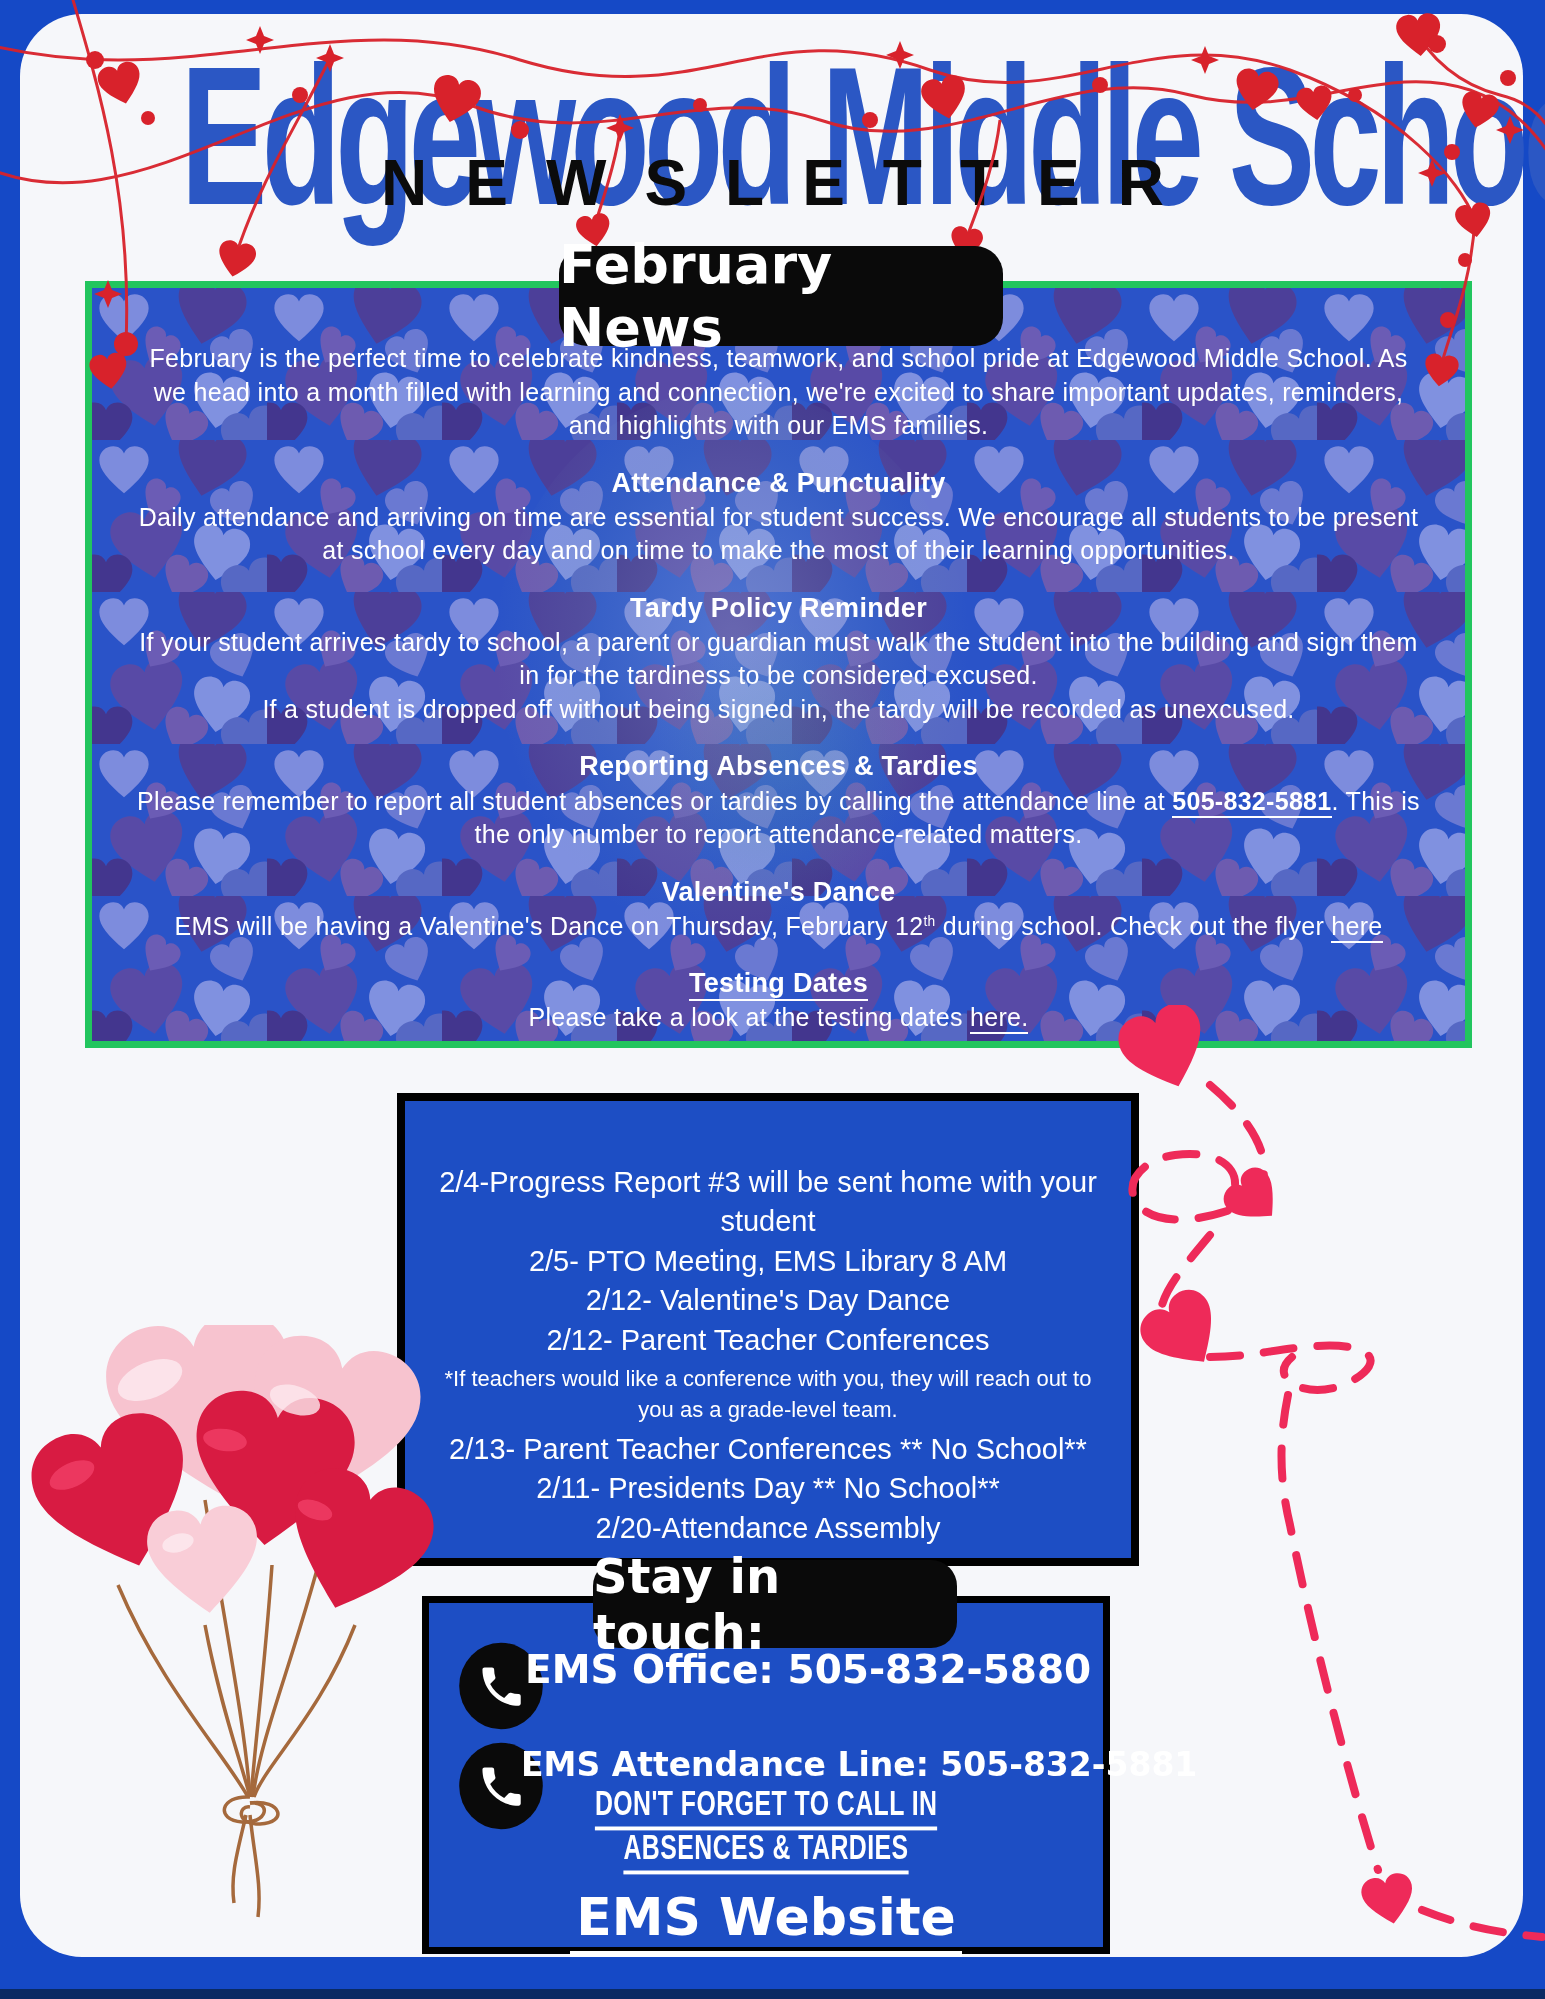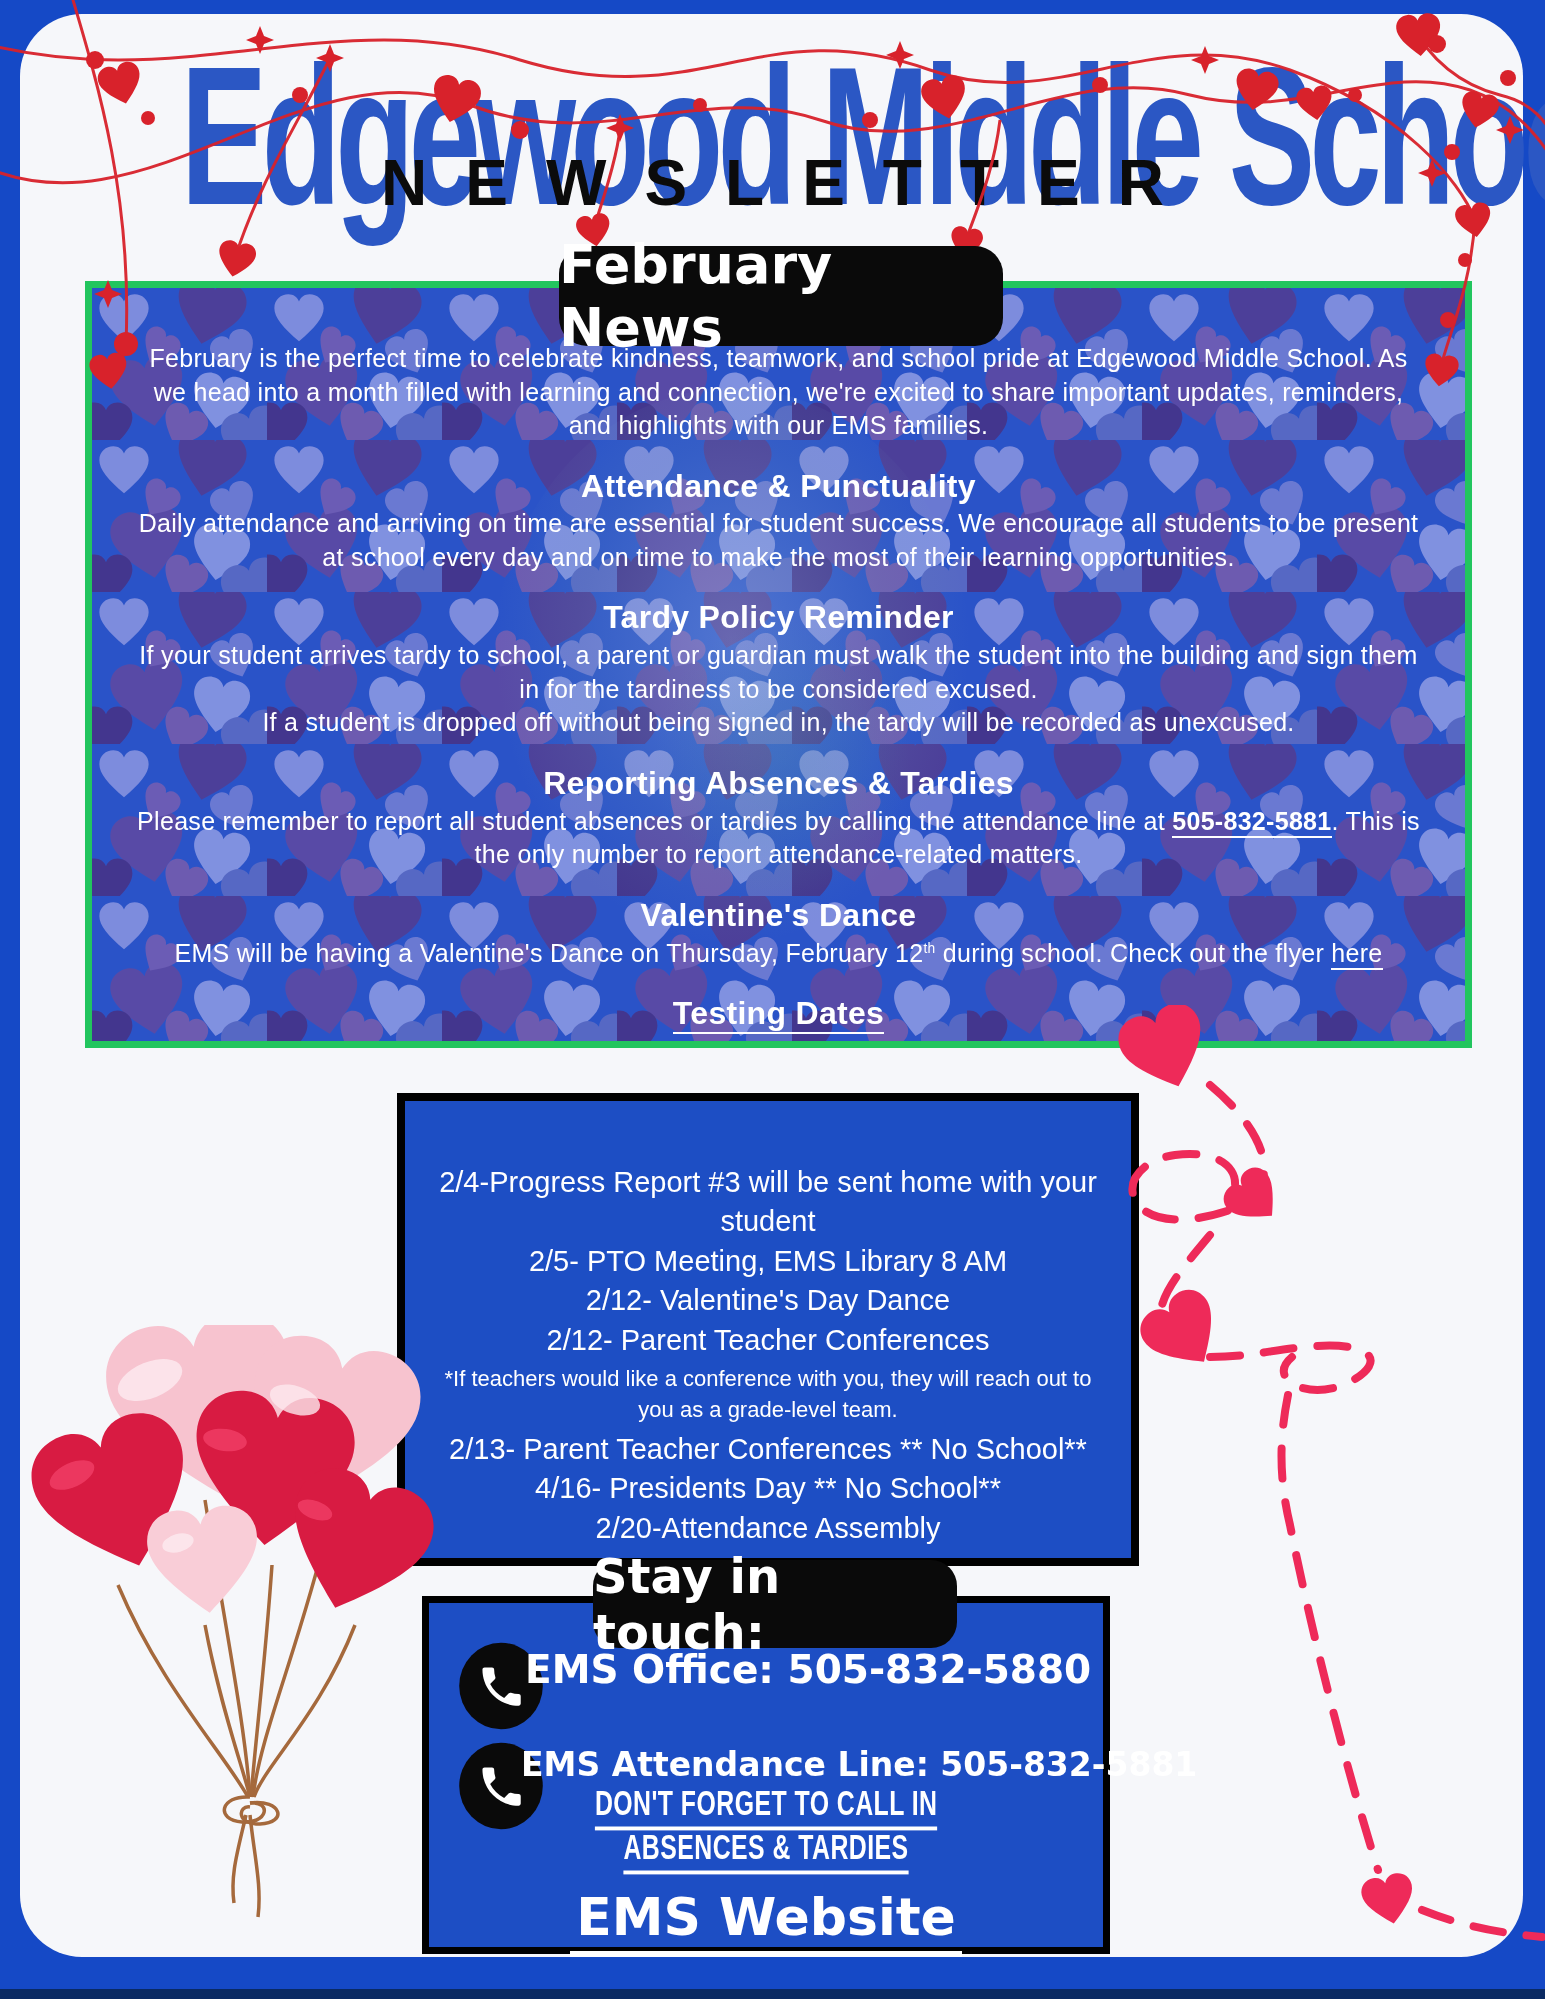--- a/index.html
+++ b/index.html
@@ -29,21 +29,21 @@
             background:#c2410c;z-index:3;overflow:hidden;}
   .news-box svg.pat{position:absolute;left:0;top:0;width:100%;height:100%;}
   .watermark{position:absolute;left:400px;top:100px;width:480px;height:560px;border-radius:50%;
              background:radial-gradient(ellipse at 50% 45%, rgba(170,195,230,.30) 0%, rgba(120,160,190,.14) 45%, rgba(120,160,190,0) 70%);}
   .watermark2{position:absolute;left:560px;top:330px;width:260px;height:280px;border-radius:50%;
              background:radial-gradient(ellipse at center, rgba(70,150,160,.18) 0%, rgba(70,150,160,0) 70%);}
   .nb-content{position:absolute;left:0;top:0;width:100%;height:100%;box-sizing:border-box;
               padding:54px 42px 0;text-align:center;color:#ffffff;font-size:25px;line-height:1.34;
               letter-spacing:.3px;}
   .nb-content .sec{margin-top:22px;}
-  .nb-title{font-weight:700;font-size:32px;}
+  .nb-title{font-weight:700;font-size:27px;}
   .nb-content p{margin:0;}
   .u{border-bottom:2.5px solid #ffffff;padding-bottom:1px;}
   .b{font-weight:700;}
   .lnk{border-bottom:2.5px solid #ffffff;padding-bottom:1px;cursor:pointer;}
   sup{font-size:.55em;}
 
   
   .look-box{position:absolute;left:397px;top:1093px;width:742px;height:473px;box-sizing:border-box;
             border:8px solid #000000;background:#1d4ec4;z-index:3;overflow:hidden;}
   .look-content{box-sizing:border-box;width:100%;height:100%;padding:62px 26px 0;text-align:center;
@@ -143,21 +143,21 @@
   </div>
 
   <div class="look-box">
     <div class="look-content">
       <p>2/4-Progress Report #3 will be sent home with your student</p>
       <p>2/5- PTO Meeting, EMS Library 8 AM</p>
       <p>2/12- Valentine's Day Dance</p>
       <p>2/12- Parent Teacher Conferences</p>
       <p class="look-note">*If teachers would like a conference with you, they will reach out to you as a grade-level team.</p>
       <p>2/13- Parent Teacher Conferences ** No School**</p>
-      <p>4/16- Presidents Day ** No School**</p>
+      <p>2/11- Presidents Day ** No School**</p>
       <p>2/20-Attendance Assembly</p>
       <p class="look-footer">SME AM- EMS PM</p>
     </div>
   </div>
 
   <div class="stay-box">
     <svg class="phone-ic" style="left:28px;top:38px" viewBox="0 0 24 24">
       <ellipse cx="12" cy="12" rx="11.4" ry="11.8" fill="#0a0a0a"></ellipse>
       <path fill="#ffffff" transform="translate(5.2,5.2) scale(0.58)" d="M6.62 10.79c1.44 2.83 3.76 5.14 6.59 6.59l2.2-2.2c.27-.27.67-.36 1.02-.24 1.12.37 2.33.57 3.57.57.55 0 1 .45 1 1V20c0 .55-.45 1-1 1-9.39 0-17-7.61-17-17 0-.55.45-1 1-1h3.5c.55 0 1 .45 1 1 0 1.25.2 2.45.57 3.57.11.35.03.74-.25 1.02l-2.2 2.2z"></path>
     </svg>

